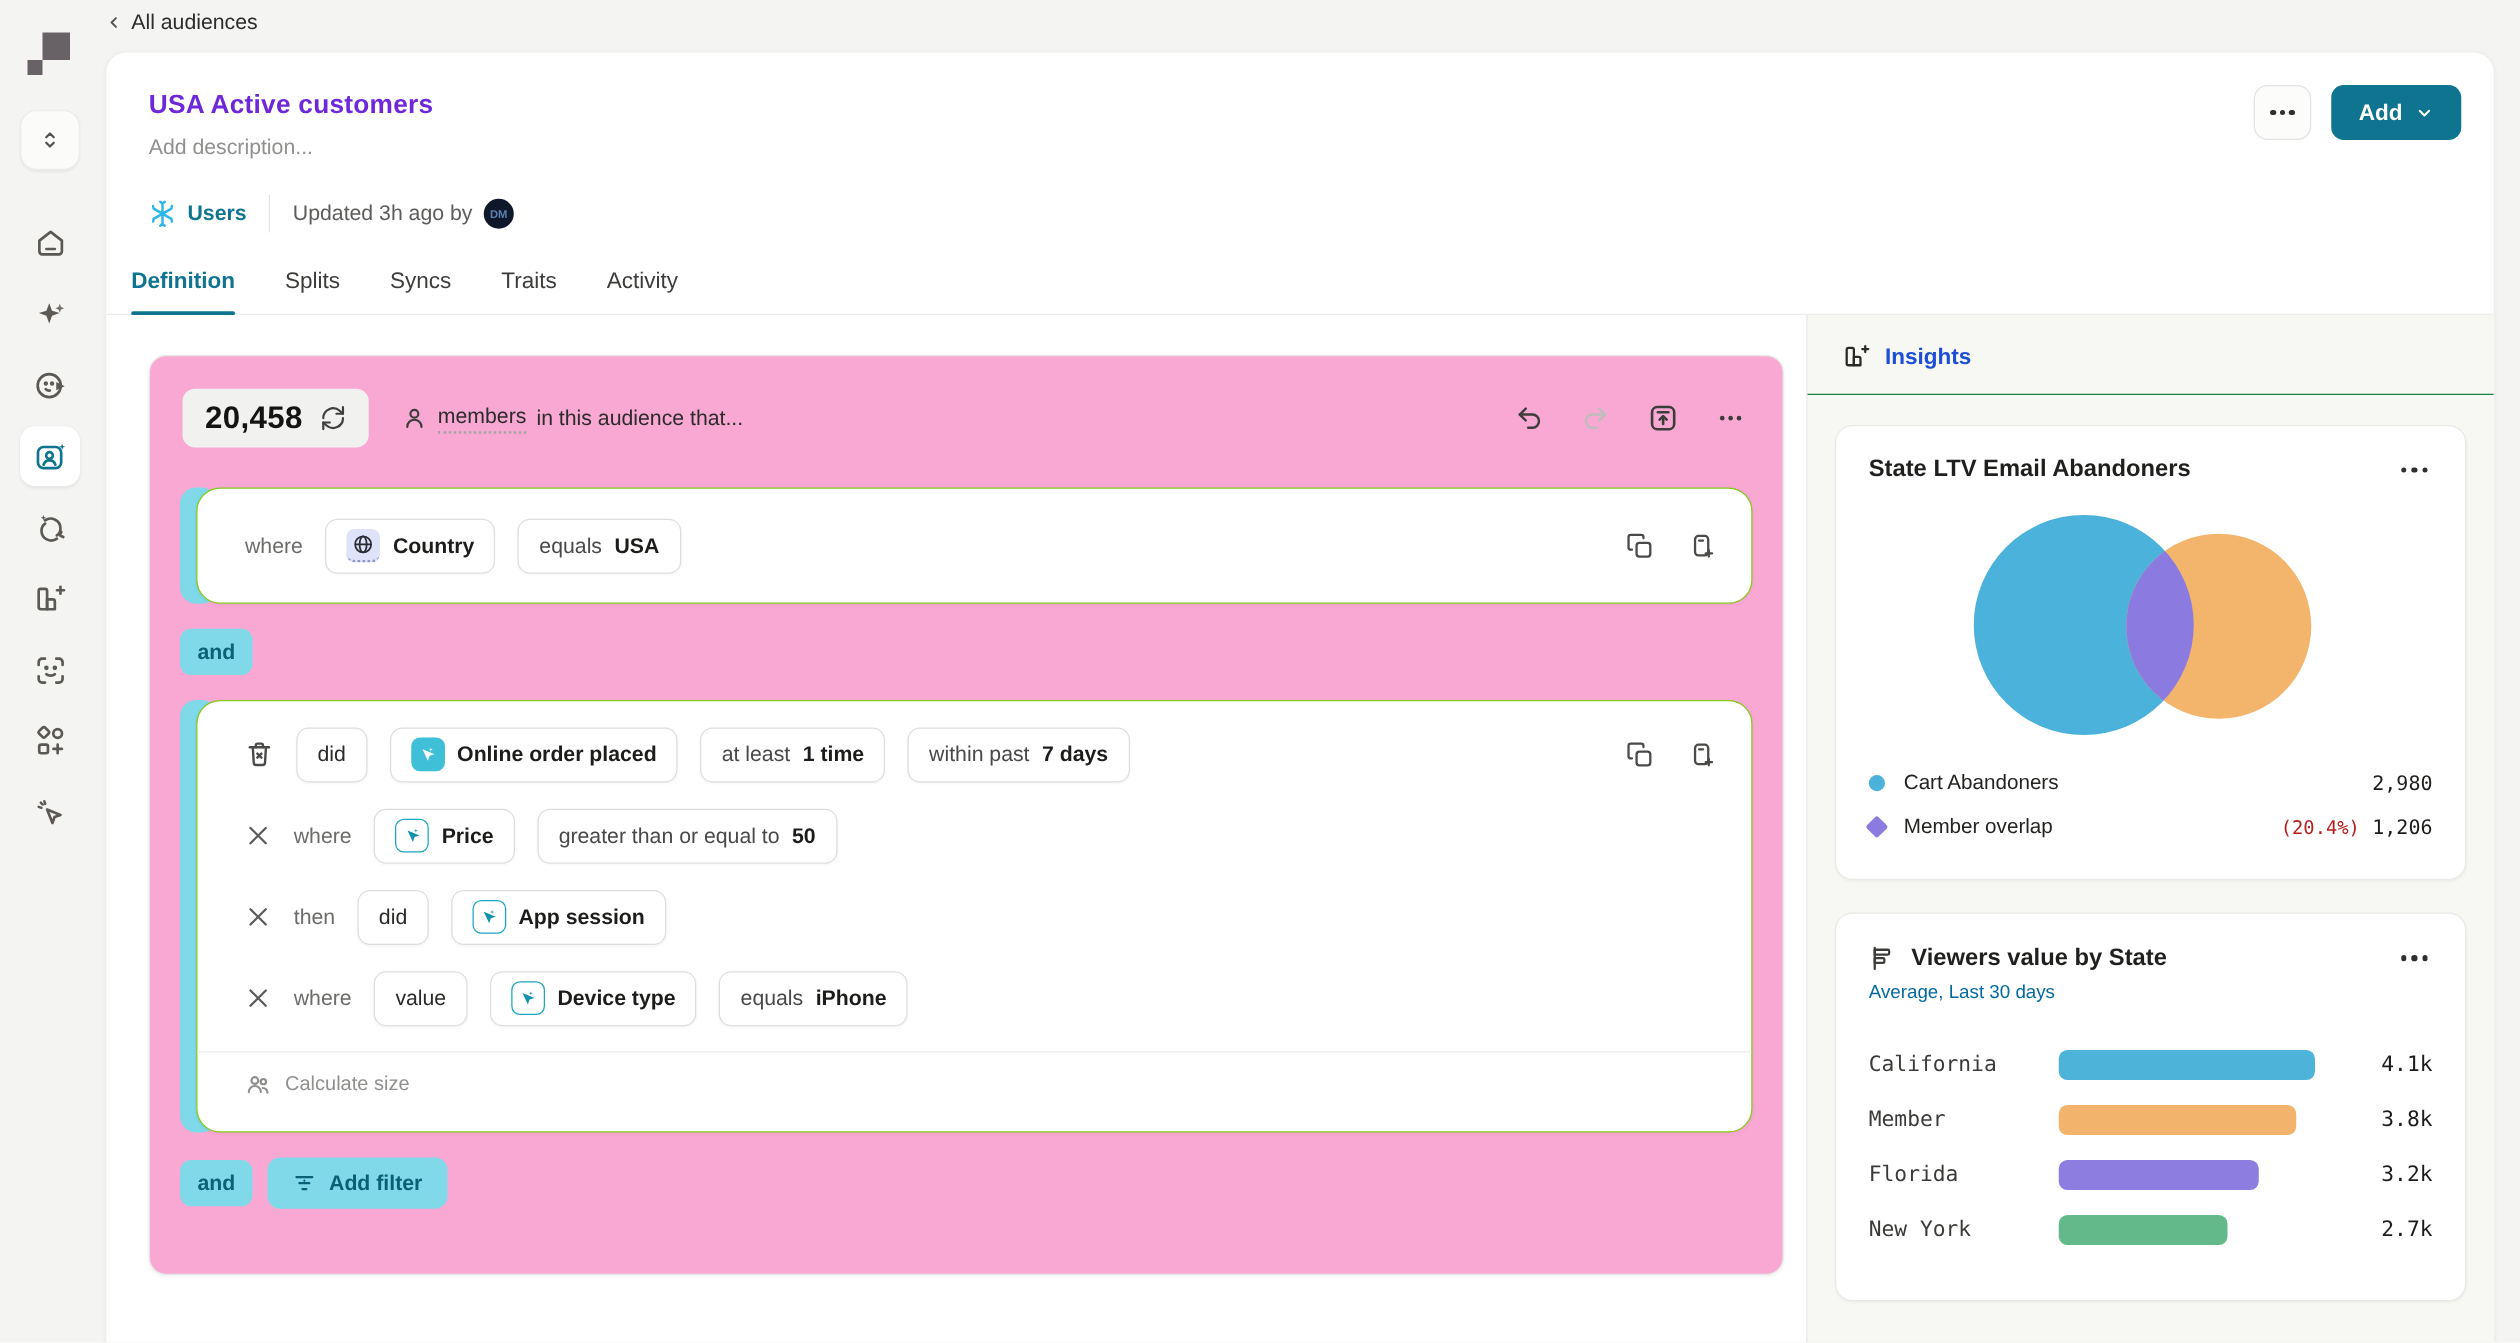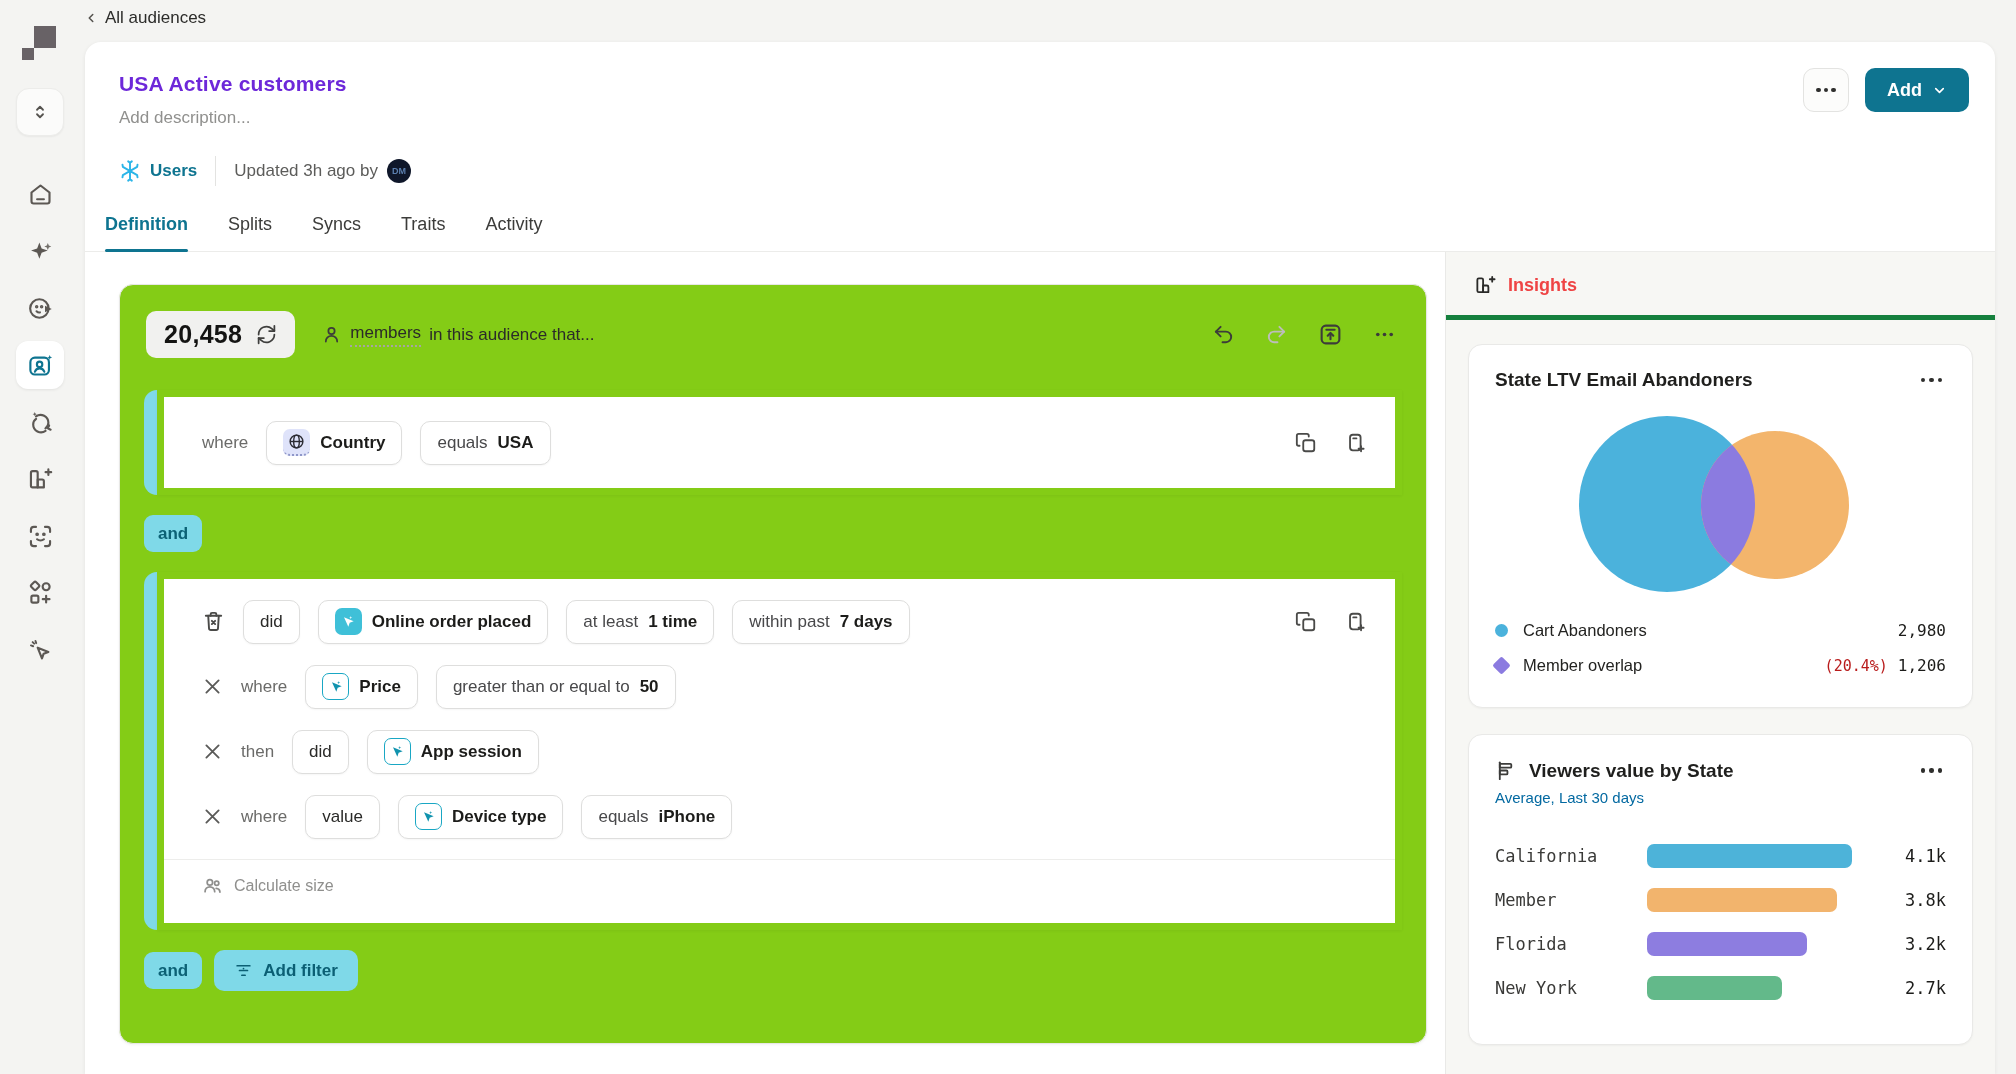--- a/index.html
+++ b/index.html
@@ -56,38 +56,38 @@
     display:flex; align-items:center; justify-content:center; gap:3px; cursor:pointer; }
   .btn-more i, .mini-dots i { width:4.5px; height:4.5px; background:#2f2f2d; border-radius:50%; display:block;}
   .btn-add { height:44px; min-width:104px; background:#0e7490; color:#fff; border-radius:10px; border:none;
     font-size:18px; font-weight:700; display:flex; align-items:center; justify-content:center; gap:10px;
     padding:0 16px; cursor:pointer; font-family:inherit; }
 
   
   .content-row { flex:1; display:flex; min-height:0; }
   .builder-col { flex:1; padding:32px 18px 0 34px; min-width:0; }
 
-  .builder-card { border:1px solid #e7e7e5; border-radius:14px; background:#84cc16;
+  .builder-card { border:1px solid #e7e7e5; border-radius:14px; background:#f9a8d4;
     box-shadow:0 1px 3px rgba(0,0,0,.05); padding:24px; }
   .builder-head { display:flex; align-items:center; gap:26px; padding:2px 6px 6px 2px; }
   .count-pill { display:flex; align-items:center; gap:14px; background:#f1f1ef; border-radius:10px;
     padding:9px 18px; cursor:pointer; }
   .count-num { font-size:25px; font-weight:700; color:#141412; letter-spacing:.3px; }
   .members-phrase { display:flex; align-items:center; gap:8px; font-size:17px; color:#2b2b29; }
   .members-word { border-bottom:2px dotted #a5a5a3; padding-bottom:2px; cursor:pointer; }
   .builder-head .spacer { flex:1; }
   .head-icons { display:flex; align-items:center; gap:30px; color:#3c3c3a; }
   .head-icons .icon-btn { cursor:pointer; display:flex; }
   .icon-btn.disabled { color:#bdbdbb; }
 
   
   .cond-wrap { position:relative; margin-top:26px; }
   .cond-accent { position:absolute; left:0; top:0; bottom:0; width:30px; background:#7fd9e8; border-radius:13px; }
-  .cond-card { position:relative; margin-left:13px; background:#fff; border:7px solid #84cc16;
-    border-radius:0; box-shadow:0 1px 3px rgba(0,0,0,.05); }
+  .cond-card { position:relative; margin-left:13px; background:#fff; border:1px solid #84cc16;
+    border-radius:19px; box-shadow:0 1px 3px rgba(0,0,0,.05); }
   .cond-row { display:flex; align-items:center; gap:18px; padding:0 28px 0 38px; height:65px; }
   .cond-row.first { height:91px; }
   .lead-word { font-size:17px; color:#6b6b69; }
   .row-icon { color:#4a4a48; display:flex; cursor:pointer; }
   .row-icon.close { color:#5a5a58; }
   .cond-row .spacer { flex:1; }
   .row-actions { display:flex; gap:28px; color:#4a4a48; }
 
   .chip { display:inline-flex; align-items:center; gap:10px; height:44px; padding:0 16px;
     background:#fff; border:1px solid #dededd; border-radius:10px; box-shadow:0 1px 2px rgba(0,0,0,.04);
@@ -105,21 +105,21 @@
   .connector-row { display:flex; gap:12px; margin:20px 0; align-items:center; }
   .btn-add-filter { display:inline-flex; align-items:center; gap:10px; height:41px; padding:0 20px;
     background:#7fd9e8; color:#0b5f74; font-weight:700; font-size:17px; border-radius:10px; cursor:pointer; }
 
   .calc-row { border-top:1px solid #ededeb; display:flex; align-items:center; gap:11px;
     padding:0 28px 0 38px; height:59px; color:#8f8f8d; font-size:16px; cursor:pointer; }
 
   
   .insights { width:550px; background:#f7f7f4; border-left:1px solid #e9e9e7; display:flex; flex-direction:column; }
   .insights-head { display:flex; align-items:center; gap:11px; padding:22px 28px 18px; font-size:18px;
-    font-weight:700; color:#ef4444; border-bottom:5px solid #15803d; }
+    font-weight:700; color:#1d4ed8; border-bottom:1px solid #15803d; }
   .insights-body { padding:24px 22px; overflow:hidden; }
   .insight-card { background:#fff; border:1px solid #e9e9e7; border-radius:14px;
     box-shadow:0 1px 2px rgba(0,0,0,.04); padding:24px 26px; }
   .insight-card + .insight-card { margin-top:26px; }
   .ic-title-row { display:flex; align-items:center; justify-content:space-between; }
   .ic-title { font-size:19px; font-weight:700; color:#1f1f1d; display:flex; align-items:center; gap:11px; }
   .ic-title svg { color:#3c3c3a; }
   .mini-dots { display:flex; gap:4px; cursor:pointer; padding:4px; }
   .ic-subtitle { margin-top:7px; font-size:15px; color:#0369a1; }
 

